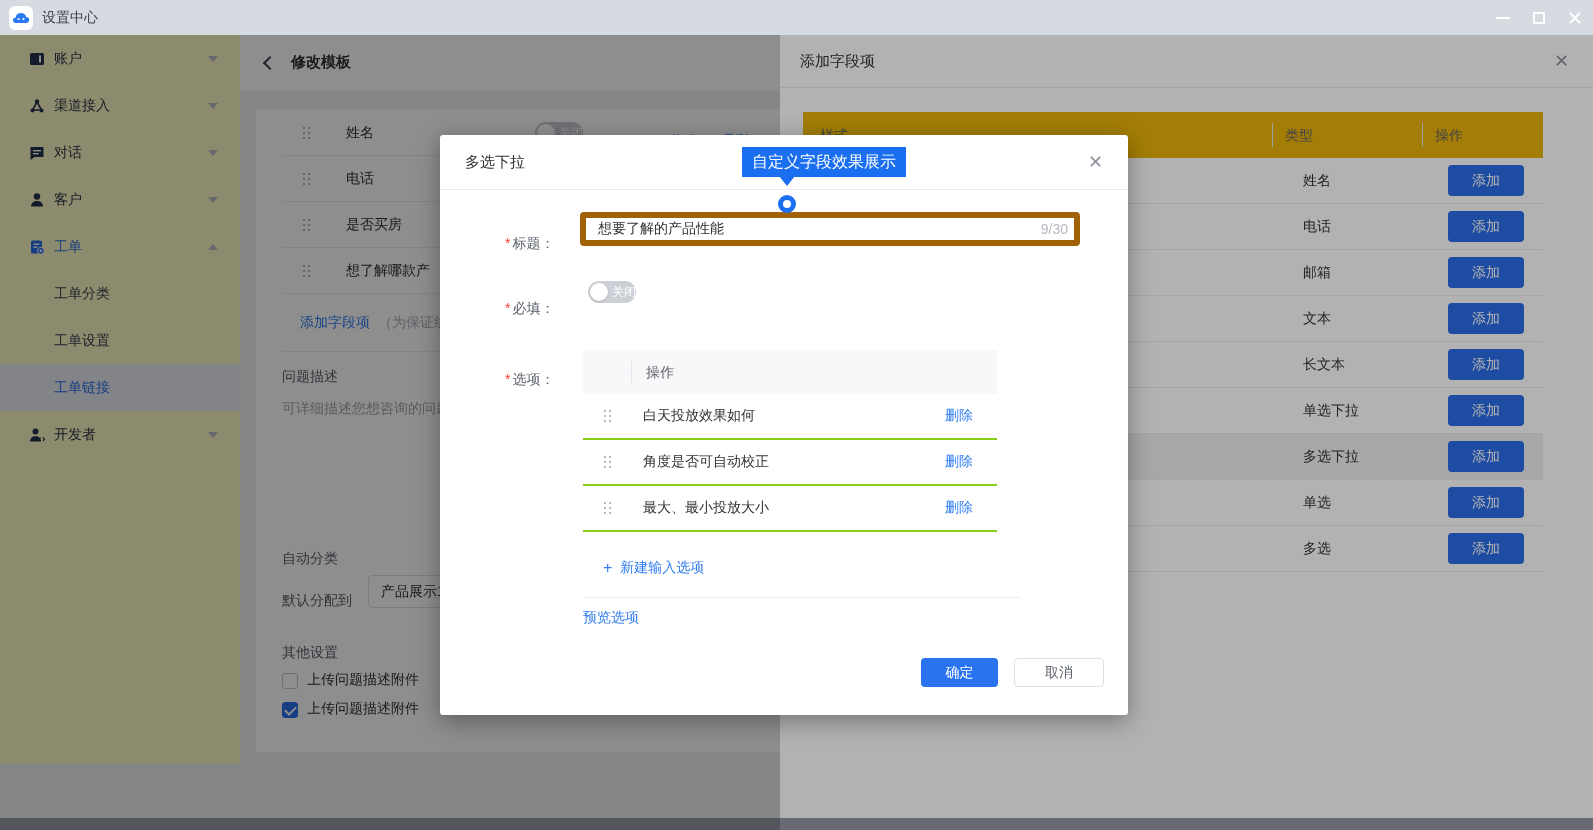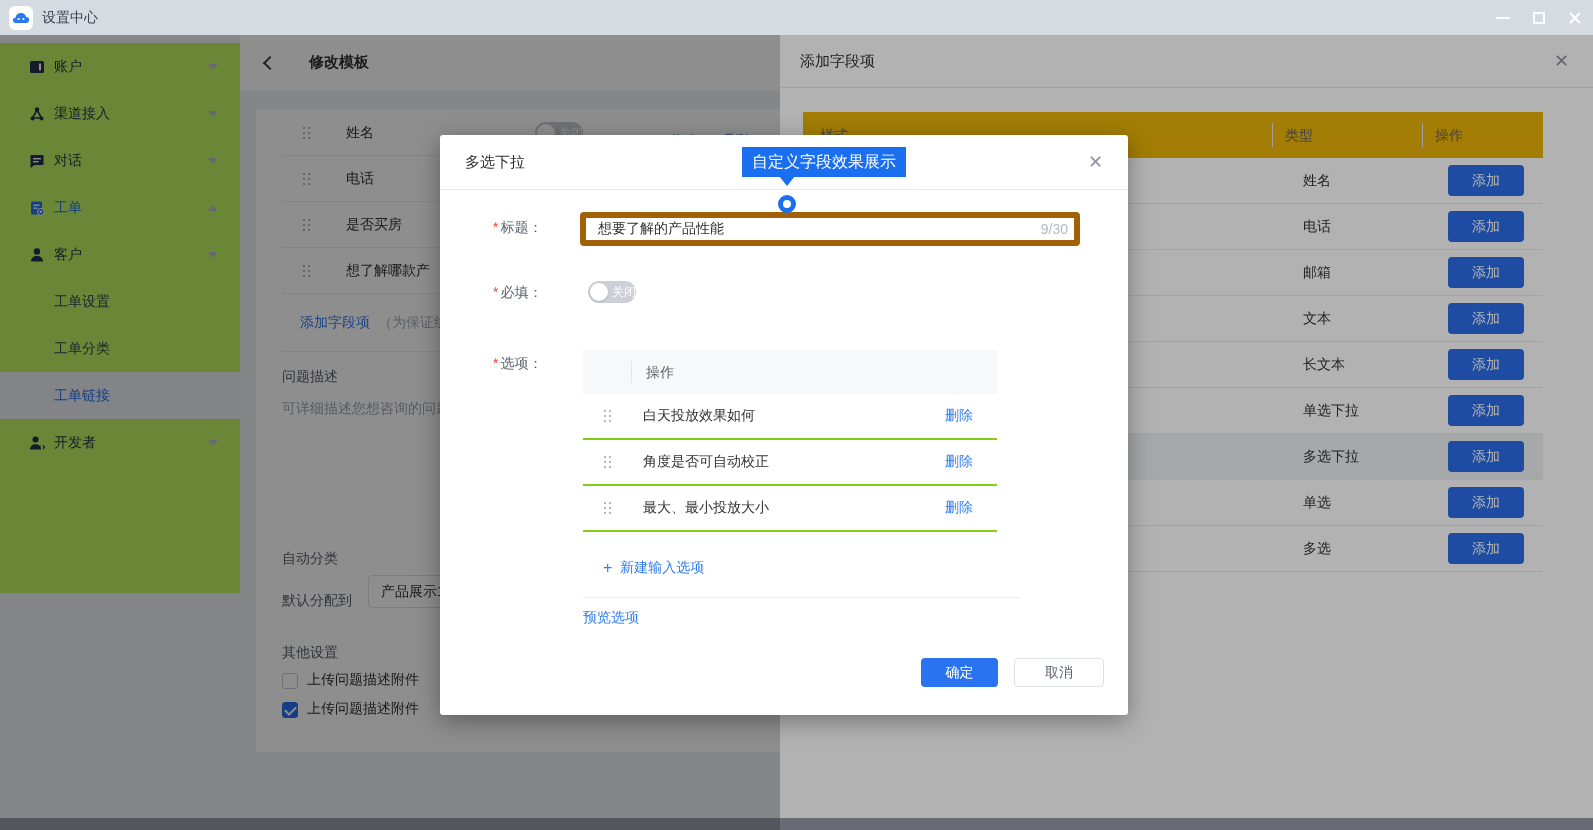--- a/index.html
+++ b/index.html
@@ -19,34 +19,34 @@
   .glyph-max { width:12px; height:12px; border:2px solid #fff; }
   .glyph-close { position:relative; width:14px; height:14px; }
   .glyph-close::before,.glyph-close::after { content:""; position:absolute; left:6px; top:0; width:2px; height:14px; background:#fff; }
   .glyph-close::before { transform:rotate(45deg); } .glyph-close::after { transform:rotate(-45deg); }
 
   
   .workspace { position:absolute; left:0; top:35px; width:1593px; height:795px; background:#eff1f4; }
   .bottom-strip { position:absolute; left:0; bottom:0; width:100%; height:12px; background:#959aa5; z-index:5; }
 
   
-  .sidebar { position:absolute; left:0; top:8px; width:240px; height:550px; background:#bef264; z-index:2; }
+  .sidebar { position:absolute; left:0; top:0; width:240px; height:729px; background:#fef9c3; z-index:2; }
   .sb-item { height:47px; display:flex; align-items:center; padding:0 22px 0 28px; cursor:pointer; color:#2b3448; }
   .sb-item .sb-ico { width:18px; height:18px; margin-right:8px; flex:none; }
   .sb-label { font-size:14px; }
   .sb-item.blue { color:#2a6ee9; }
   .chev { margin-left:auto; width:0; height:0; border-left:5px solid transparent; border-right:5px solid transparent; }
   .chev.down { border-top:6px solid #b9bdc4; }
   .chev.up { border-bottom:6px solid #b9bdc4; }
   .sb-sub { height:47px; display:flex; align-items:center; padding-left:54px; color:#3a4354; cursor:pointer; }
   .sb-sub.active { background:#e9edf4; color:#2a6ee9; }
 
   
   .template-panel { position:absolute; left:240px; top:0; width:540px; height:783px; background:#eff1f4; z-index:2; overflow:hidden; }
-  .tp-header { height:55px; background:#fff; display:flex; align-items:center; padding-left:25px;gap:18px; }
+  .tp-header { height:55px; background:#fff; display:flex; align-items:center; padding-left:25px; }
   .back-chev { width:10px; height:10px; border-left:2px solid #3a3f4a; border-bottom:2px solid #3a3f4a; transform:rotate(45deg); cursor:pointer; flex:none; }
   .tp-title { margin-left:16px; font-size:15px; font-weight:bold; color:#303133; }
   .tp-card { position:absolute; left:16px; top:75px; width:524px; height:642px; background:#fff; }
   .tp-row { position:relative; height:46px; display:flex; align-items:center; border-bottom:1px solid #ebedf0; margin:0 0 0 26px; padding-left:21px; }
   .tp-row .name { margin-left:36px; color:#303133; }
   .dots { position:relative; width:7px; height:12px; flex:none; }
   .dots i { position:absolute; width:2px; height:2px; border-radius:50%; background:#9aa0a8;
             box-shadow:5px 0 0 #9aa0a8, 0 5px 0 #9aa0a8, 5px 5px 0 #9aa0a8, 0 10px 0 #9aa0a8, 5px 10px 0 #9aa0a8; }
   .mini-toggle { position:absolute; left:253px; top:12px; width:48px; height:22px; border-radius:11px; background:#c8ccd3; display:flex; align-items:center; }
   .mini-toggle .knob { width:18px; height:18px; border-radius:50%; background:#fff; margin-left:2px; }
@@ -85,21 +85,21 @@
   .d-row.active { background:#eff1f4; }
   .d-row .c1 { width:470px; }
   .d-row .c2 { width:150px; padding-left:30px; color:#303133; }
   .d-row .c3 { width:120px; padding-left:25px; }
   .add-btn { width:76px; height:31px; background:#2a6ee9; color:#fff; border:none; border-radius:4px; font-size:14px; cursor:pointer; font-family:inherit; }
 
   
   .modal { position:absolute; left:440px; top:100px; width:688px; height:580px; background:#fff; border-radius:3px; box-shadow:0 6px 24px rgba(0,0,0,0.35); z-index:40; }
   .modal-header { position:relative; height:55px; border-bottom:1px solid #e8eaec; display:flex; align-items:center; padding:0 25px; }
   .modal-title { font-size:15px; color:#303133; }
-  .m-label { position:absolute; left:53px; color:#5a5f6a; white-space:nowrap; }
+  .m-label { position:absolute; left:65px; color:#5a5f6a; white-space:nowrap;margin-top:16px; }
   .req { color:#f04134; margin-right:2px; }
   .m-input-wrap { position:absolute; left:140px; top:77px; width:500px; height:34px; }
   .m-input { width:100%; height:100%; border:6px solid #a16207; border-radius:4px; padding:0 54px 0 12px; font-size:14px; color:#303133; font-family:inherit; outline:none; }
   .m-counter { position:absolute; right:12px; top:0; height:34px; line-height:34px; color:#b4b8bf; font-size:14px; }
   .m-toggle { position:absolute; left:148px; top:146px; width:48px; height:22px; border-radius:11px; background:#ccd0d6; display:flex; align-items:center; cursor:pointer; }
   .m-toggle .knob { width:18px; height:18px; border-radius:50%; background:#fff; margin-left:2px; box-shadow:0 1px 2px rgba(0,0,0,0.15); }
   .m-toggle .t-label { color:#fff; font-size:12px; margin-left:4px; }
   .opt-table { position:absolute; left:143px; top:215px; width:414px; }
   .opt-head { display:flex; height:44px; background:#f7f8fa; align-items:center; color:#606266; }
   .oh-handle { width:49px; border-right:1px solid #e3e5e9; height:22px; }
@@ -180,48 +180,48 @@
         <span class="sb-ico">
           <svg width="18" height="18" viewBox="0 0 18 18">
               <path d="M2.5 3h13v10h-9l-4 3z" fill="#25324e"></path>
               <rect x="5" y="6" width="8" height="1.4" fill="#fff"></rect>
               <rect x="5" y="9" width="5.5" height="1.4" fill="#fff"></rect>
             </svg>
         </span>
         <span class="sb-label">对话</span>
         <span class="chev down"></span>
       </div>
+      <div class="sb-item">
+        <span class="sb-ico">
+          <svg width="18" height="18" viewBox="0 0 18 18">
+              <circle cx="9" cy="5.5" r="3.2" fill="#25324e"></circle>
+              <path d="M3 15.5 C3 12 5.7 10 9 10 C12.3 10 15 12 15 15.5 Z" fill="#25324e"></path>
+            </svg>
+        </span>
+        <span class="sb-label">客户</span>
+        <span class="chev down"></span>
+      </div>
       <div class="sb-item blue">
         <span class="sb-ico">
           <svg width="18" height="18" viewBox="0 0 18 18">
               <rect x="3" y="2.5" width="11" height="13" rx="1.5" fill="#2a6ee9"></rect>
               <rect x="5.5" y="5.5" width="6" height="1.4" fill="#fff"></rect>
               <rect x="5.5" y="8.5" width="4" height="1.4" fill="#fff"></rect>
               <circle cx="12.8" cy="12.8" r="3.4" fill="#2a6ee9" stroke="#fff" stroke-width="1"></circle>
               <circle cx="12.8" cy="12.8" r="1.3" fill="#fff"></circle>
             </svg>
         </span>
         <span class="sb-label">工单</span>
         <span class="chev up"></span>
       </div>
-      <div class="sb-item">
-        <span class="sb-ico">
-          <svg width="18" height="18" viewBox="0 0 18 18">
-              <circle cx="9" cy="5.5" r="3.2" fill="#25324e"></circle>
-              <path d="M3 15.5 C3 12 5.7 10 9 10 C12.3 10 15 12 15 15.5 Z" fill="#25324e"></path>
-            </svg>
-        </span>
-        <span class="sb-label">客户</span>
-        <span class="chev down"></span>
+      <div class="sb-sub">
+        <span>工单分类</span>
       </div>
       <div class="sb-sub">
         <span>工单设置</span>
-      </div>
-      <div class="sb-sub">
-        <span>工单分类</span>
       </div>
       <div class="sb-sub active">
         <span>工单链接</span>
       </div>
       <div class="sb-item">
         <span class="sb-ico">
           <svg width="18" height="18" viewBox="0 0 18 18">
               <circle cx="7.5" cy="5.5" r="3" fill="#25324e"></circle>
               <path d="M2 15.5 C2 12.2 4.5 10.2 7.5 10.2 C10.5 10.2 13 12.2 13 15.5 Z" fill="#25324e"></path>
               <path d="M12.5 11.5 L11 13.2 L12.5 14.9 M15 11.5 L16.5 13.2 L15 14.9" stroke="#25324e" stroke-width="1.2" fill="none"></path>

